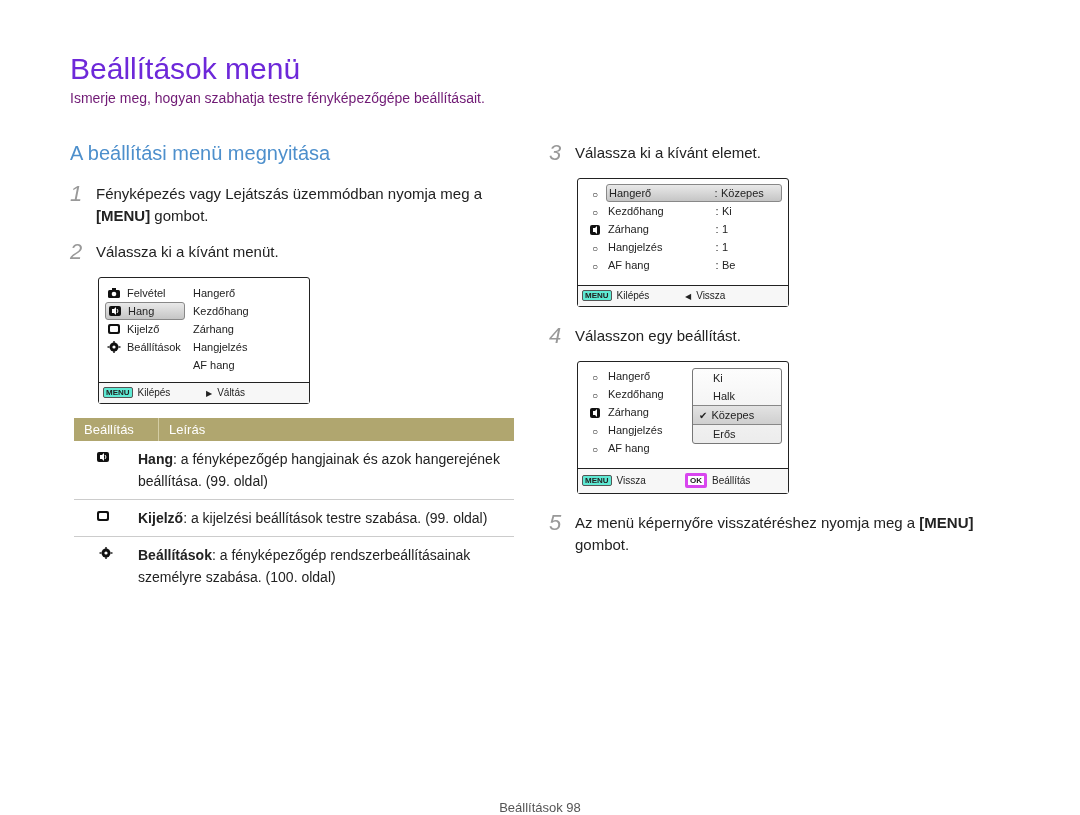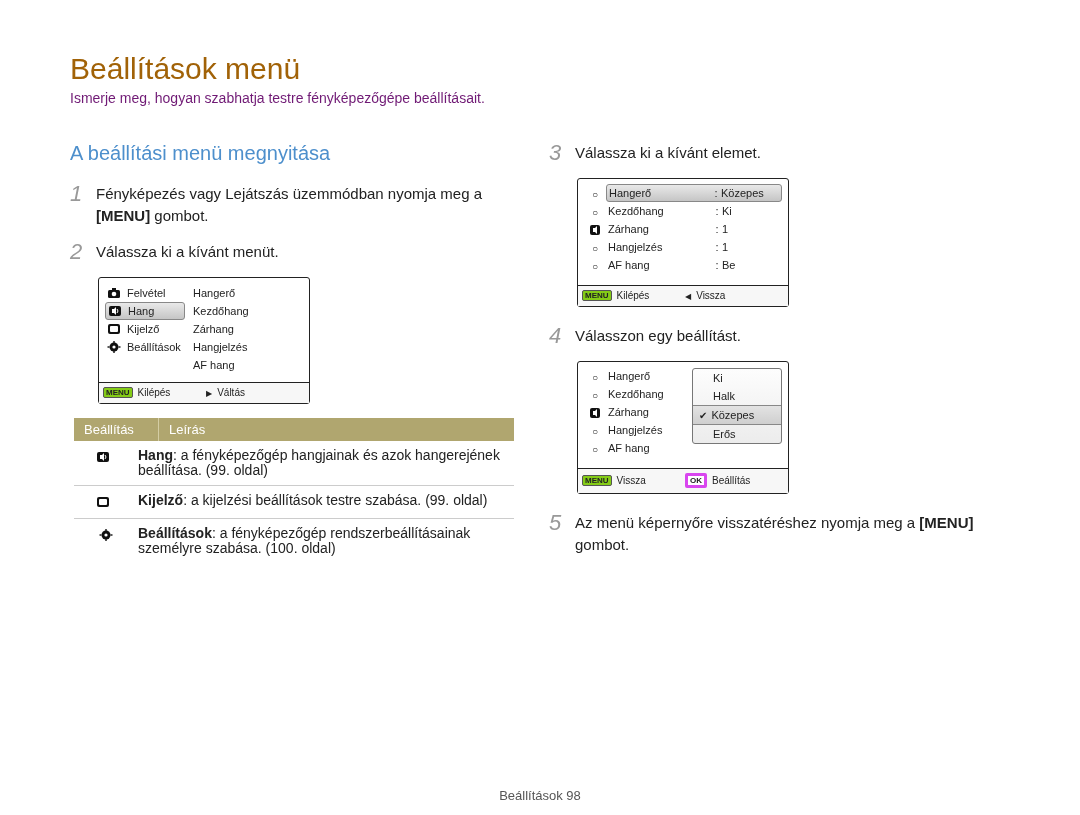--- a/index.html
+++ b/index.html
@@ -9,21 +9,21 @@
     height: 815px;
     background: #fff;
     font-family: Arial, Helvetica, sans-serif;
     color: #222;
   }
   .page {
     padding: 52px 70px 0 70px;
   }
   .title {
     font-size: 30px;
-    color: #a16207;
+    color: #6d28d9;
     font-weight: normal;
     margin-bottom: 4px;
   }
   .subtitle {
     font-size: 14px;
     color: #701a75;
     margin-bottom: 36px;
   }
   .columns {
     display: flex;
@@ -116,21 +116,21 @@
   }
   .lcd-footer .foot-right {
     justify-content: flex-start;
   }
   .lcd-menu-chip {
     border: 1px solid #555;
     border-radius: 2px;
     font-size: 8px;
     padding: 0 2px;
     font-weight: bold;
-    background:#84cc16;
+    background:#5eead4;
   }
   .lcd-ok-chip {
     border: 3px solid #d946ef;
     border-radius: 2px;
     font-size: 8px;
     padding: 0 2px;
     font-weight: bold;
     background:#fff;
   }
   .tri-right::before {
@@ -244,28 +244,28 @@
   .desc-row:last-child{border-bottom:none;}
   .desc-icon-cell {
     width: 64px;
     display: flex;
     justify-content: center;
     padding-top: 2px;
   }
   .desc-text-cell {
     flex: 1;
     font-size: 14px;
-    line-height: 15px;
+    line-height: 22px;
     padding-right:6px;
   }
   .desc-text-cell b { font-weight: bold; }
 
   .footer {
     position: absolute;
-    bottom: 12px;
+    bottom: 0;
     width: 100%;
     text-align: center;
     font-size: 13px;
     color: #555;
   }
   .pos-rel { position: relative; }
   .svg-ico { display:inline-block; }
 </style>
 </head>
 <body>

